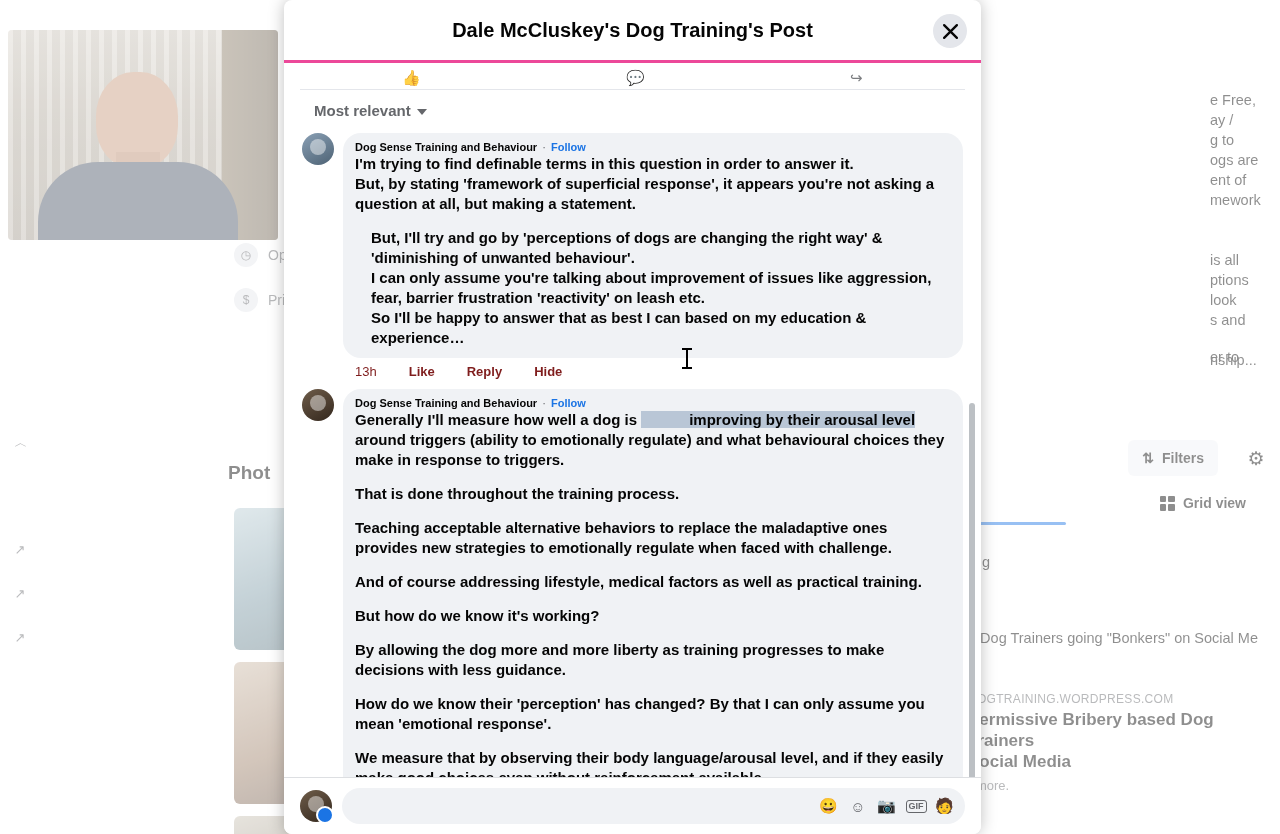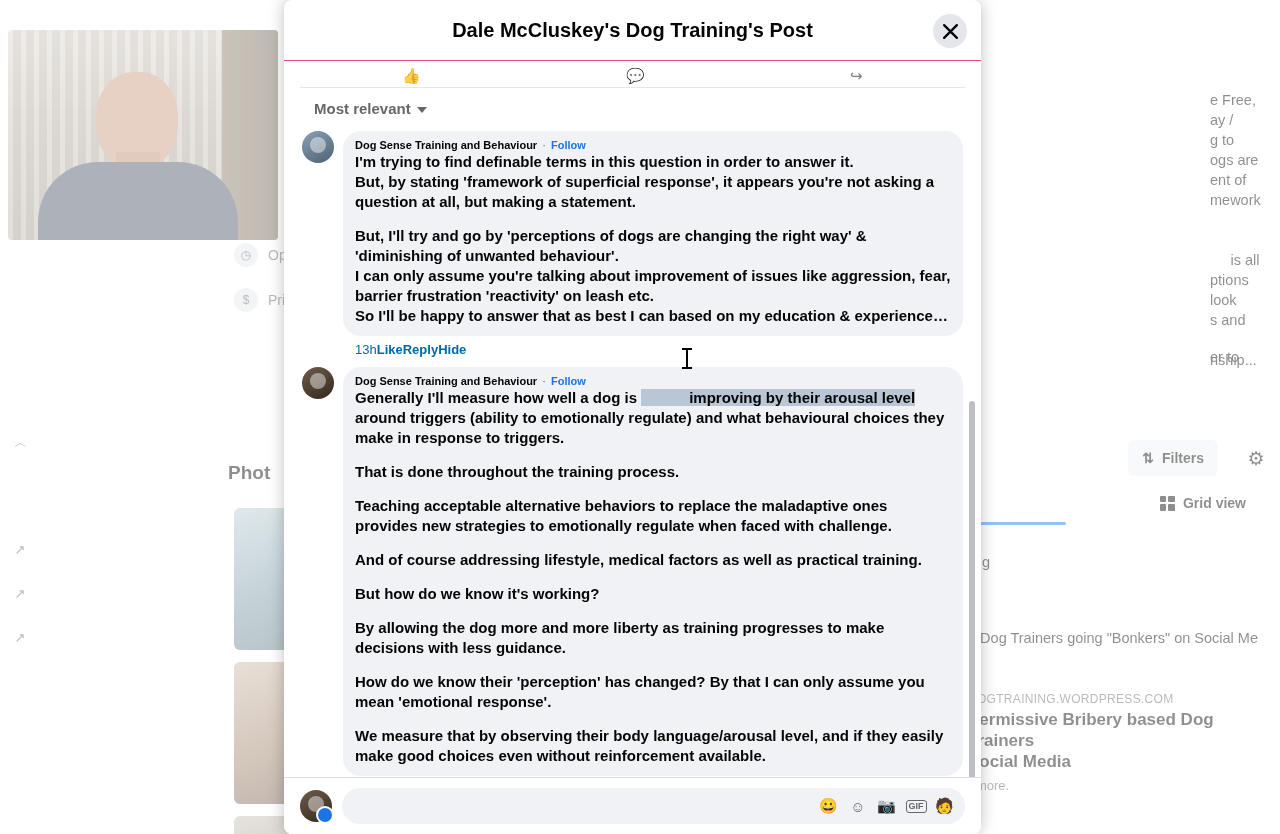--- a/index.html
+++ b/index.html
@@ -225,21 +225,21 @@
     border-radius: 8px;
     box-shadow: 0 0 16px rgba(0,0,0,0.25);
     display: flex;
     flex-direction: column;
     overflow: hidden;
   }
   .modal-header {
     position: relative;
     height: 60px;
     flex: 0 0 60px;
-    border-bottom: 1px solid #ec4899;
+    border-bottom: 3px solid #ec4899;
     display: flex;
     align-items: center;
     justify-content: center;
   }
   .modal-title {
     font-size: 20px;
     font-weight: bold;
     color: #050505;
   }
   .modal-close {
@@ -339,24 +339,24 @@
     line-height: 20px;
     color: #050505;
     font-weight: bold;
   }
   .c-text p { margin: 0 0 14px 0; }
   .c-text p:last-child { margin-bottom: 0; }
   .selection { background: #b9c6d6; padding-left: 48px; }
 
   .c-actions {
     display: flex;
-    gap: 0;
+    gap: 32px;
     margin: 6px 0 0 12px;
     font-size: 13px;
-    color: #0369a1;
+    color: #7f1d1d;
   }
   .c-actions .act { font-weight: bold; cursor: pointer; }
   .c-actions .time { font-weight: normal; }
 
   .caret-cursor {
     position: absolute;
     left: 686px; top: 348px;
     width: 2px; height: 21px;
     background: #000;
   }
@@ -470,21 +470,21 @@
   <div class="photo-tile photo-a"></div>
   <div class="photo-tile photo-b"></div>
   <div class="photo-tile photo-c"></div>
 
   <div class="bg-right-text" style="top:90px; width:70px;">e Free,</div>
   <div class="bg-right-text" style="top:110px; width:70px;">ay /</div>
   <div class="bg-right-text" style="top:130px; width:70px;">g to</div>
   <div class="bg-right-text" style="top:150px; width:70px;">ogs are</div>
   <div class="bg-right-text" style="top:170px; width:70px;">ent of</div>
   <div class="bg-right-text" style="top:190px; width:70px;">mework</div>
-  <div class="bg-right-text" style="top:250px; width:70px;text-align:center;">is all</div>
+  <div class="bg-right-text" style="top:250px; width:70px;">is all</div>
   <div class="bg-right-text" style="top:270px; width:70px;">ptions</div>
   <div class="bg-right-text" style="top:290px; width:70px;">look</div>
   <div class="bg-right-text" style="top:310px; width:70px;">s and</div>
   <div class="bg-right-text" style="top:328px; width:70px;margin-top:19px;">er to</div>
   <div class="bg-right-text" style="top:350px; width:70px;">nship...</div>
 
   <div class="bg-filter-btn">
     <span>⇅</span>
     <span>Filters</span>
   </div>
@@ -541,21 +541,21 @@
       <div class="avatar"></div>
       <div class="bubble">
         <div class="c-name-line">
           <span>Dog Sense Training and Behaviour</span>
           <span class="dot">·</span>
           <span class="follow">Follow</span>
         </div>
         <div class="c-text">
           <p style="white-space:pre-line;">I'm trying to find definable terms in this question in order to answer it.
 But, by stating 'framework of superficial response', it appears you're not asking a question at all, but making a statement.</p>
-          <p style="white-space:pre-line;">But, I'll try and go by 'perceptions of dogs are changing the right way' &amp; 'diminishing of unwanted behaviour'.
+          <p style="white-space:pre-line;margin-left:16px;">But, I'll try and go by 'perceptions of dogs are changing the right way' &amp; 'diminishing of unwanted behaviour'.
 I can only assume you're talking about improvement of issues like aggression, fear, barrier frustration 'reactivity' on leash etc.
 So I'll be happy to answer that as best I can based on my education &amp; experience…</p>
         </div>
       </div>
     </div>
     <div class="c-actions" style="margin-left:53px;">
       <span class="time">13h</span>
       <span class="act">Like</span>
       <span class="act">Reply</span>
       <span class="act">Hide</span>

